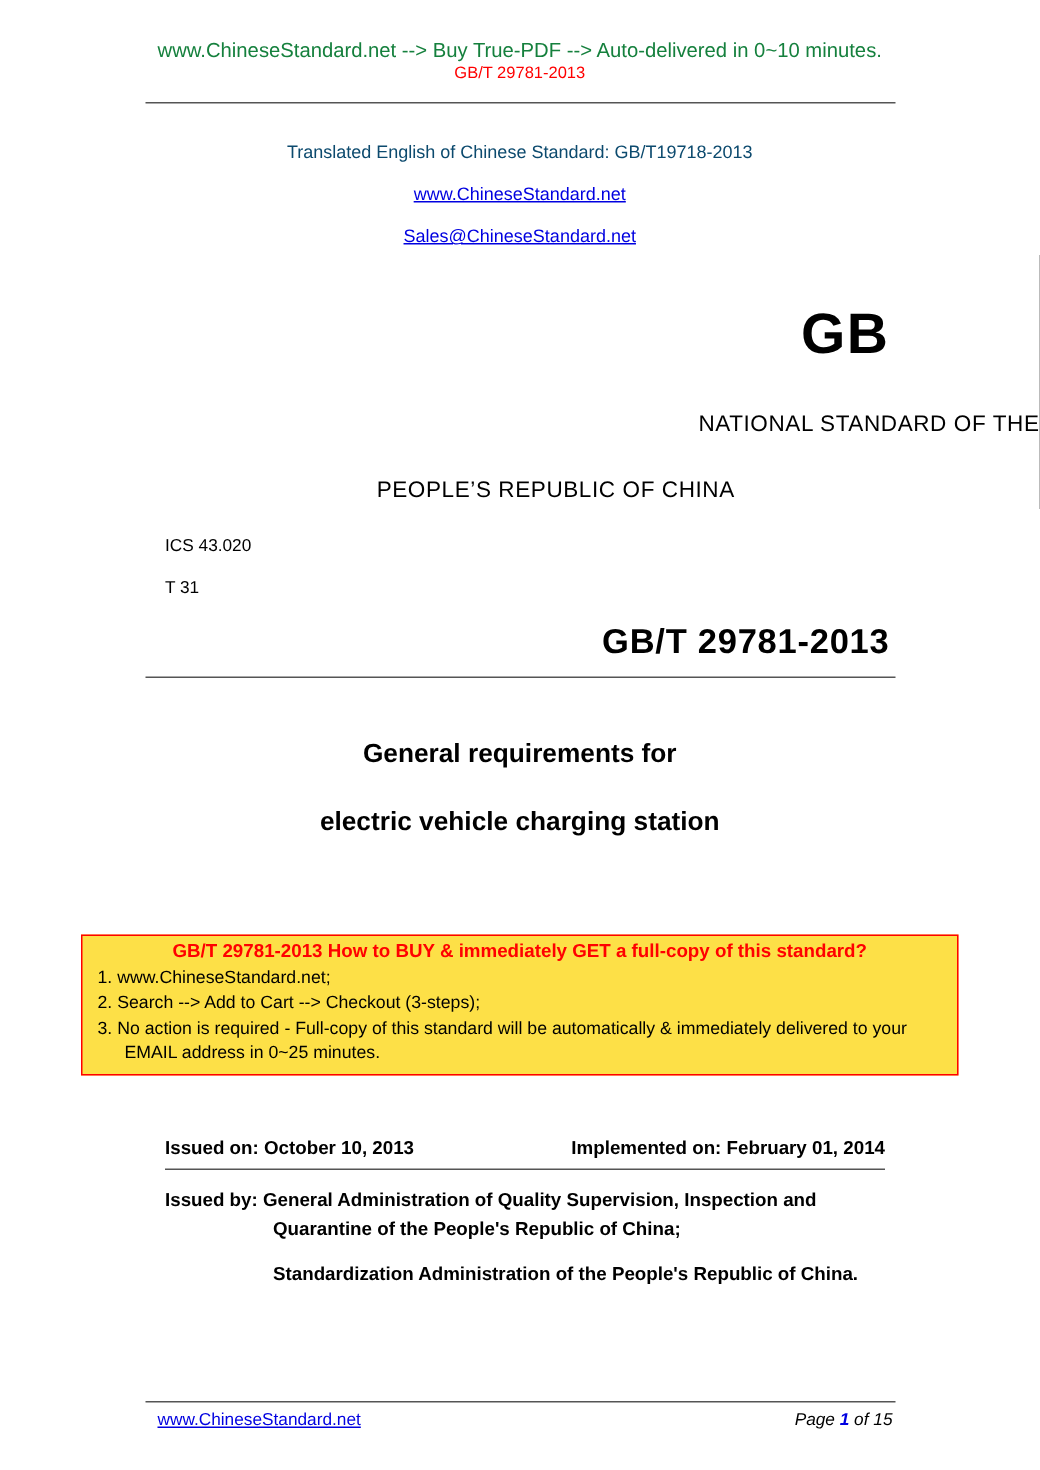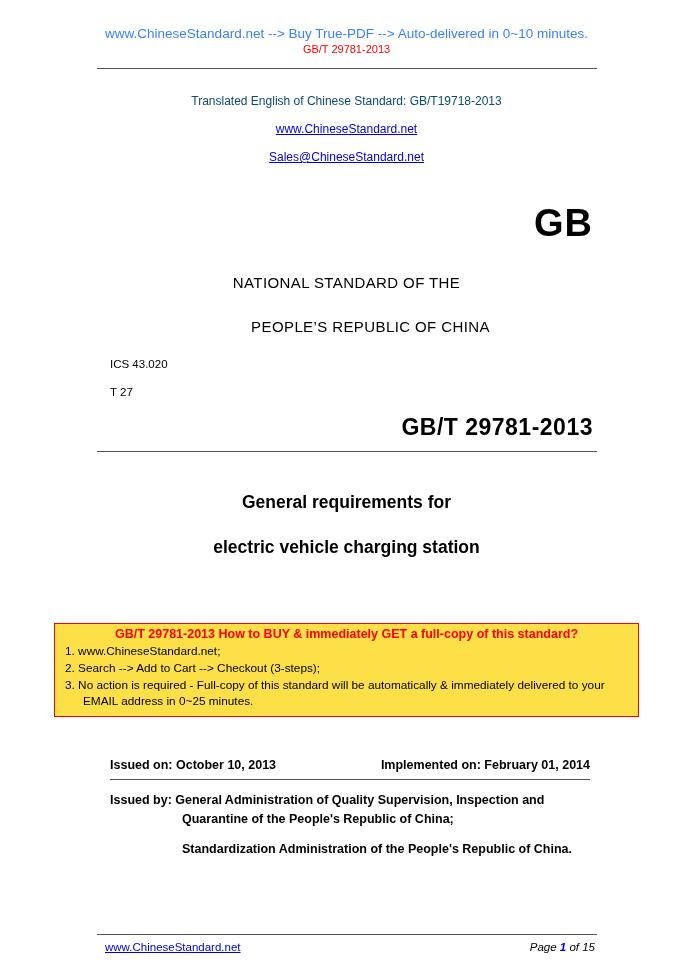--- a/index.html
+++ b/index.html
@@ -8,32 +8,32 @@
     position:relative;
     width:693px; height:980px;
     margin:0 auto;
     background:#ffffff;
     font-family:"Liberation Sans", sans-serif;
     color:#000;
     overflow:hidden;
   }
   a.link { color:#0000e0; text-decoration:underline; cursor:pointer; }
 
-  .header-red1 { position:absolute; top:26px; left:0; width:100%; text-align:center; color:#3b82f6; font-size:13.5px; }
+  .header-red1 { position:absolute; top:26px; left:0; width:100%; text-align:center; color:#15803d; font-size:13.5px; }
   .header-red2 { position:absolute; top:43px; left:0; width:100%; text-align:center; color:#ff0000; font-size:11px; }
   .rule { position:absolute; left:97px; width:500px; border-top:1px solid #555; }
   .rule-header { top:68px; }
 
   .translated { position:absolute; top:94px; left:0; width:100%; text-align:center; color:#0c4a6e; font-size:12px; }
   .link-row1 { position:absolute; top:122px; left:0; width:100%; text-align:center; font-size:12px; }
   .link-row2 { position:absolute; top:150px; left:0; width:100%; text-align:center; font-size:12px; }
 
   .gb-logo { position:absolute; top:202px; right:100px; font-size:38px; font-weight:bold; letter-spacing:1px; }
 
-  .national1 { position:absolute; top:274px; left:0; width:100%; text-align:center; font-size:15px; letter-spacing:0.4px; }
+  .national1 { position:absolute; top:274px; left:0; width:100%; text-align:right; font-size:15px; letter-spacing:0.4px; }
   .national2 { position:absolute; top:318px; left:0; width:100%; text-align:center; font-size:15px; letter-spacing:0.4px;padding-left:48px; }
 
   .ics { position:absolute; top:358px; left:110px; font-size:11.5px; }
   .t47 { position:absolute; top:386px; left:110px; font-size:11.5px; }
 
   .std-number { position:absolute; top:414px; right:100px; font-size:23px; font-weight:bold; letter-spacing:0.5px; }
   .rule-std { top:451px; }
 
   .title-en1 { position:absolute; top:492px; left:0; width:100%; text-align:center; font-size:17.5px; font-weight:bold; }
   .title-en2 { position:absolute; top:537px; left:0; width:100%; text-align:center; font-size:17.5px; font-weight:bold; }
@@ -75,21 +75,21 @@
   <div class="link-row2">
     <a class="link">Sales@ChineseStandard.net</a>
   </div>
 
   <div class="gb-logo">GB</div>
 
   <div class="national1">NATIONAL STANDARD OF THE</div>
   <div class="national2">PEOPLE’S REPUBLIC OF CHINA</div>
 
   <div class="ics">ICS 43.020</div>
-  <div class="t47">T 27</div>
+  <div class="t47">T 31</div>
 
   <div class="std-number">GB/T  29781-2013</div>
   <div class="rule rule-std"></div>
 
   <div class="title-en1">General requirements for</div>
   <div class="title-en2">electric vehicle charging station</div>
 
   <div class="buy-box">
     <div class="buy-title">GB/T 29781-2013 How to BUY &amp; immediately GET a full-copy of this standard?</div>
     <div class="buy-item">1.  www.ChineseStandard.net;</div>

